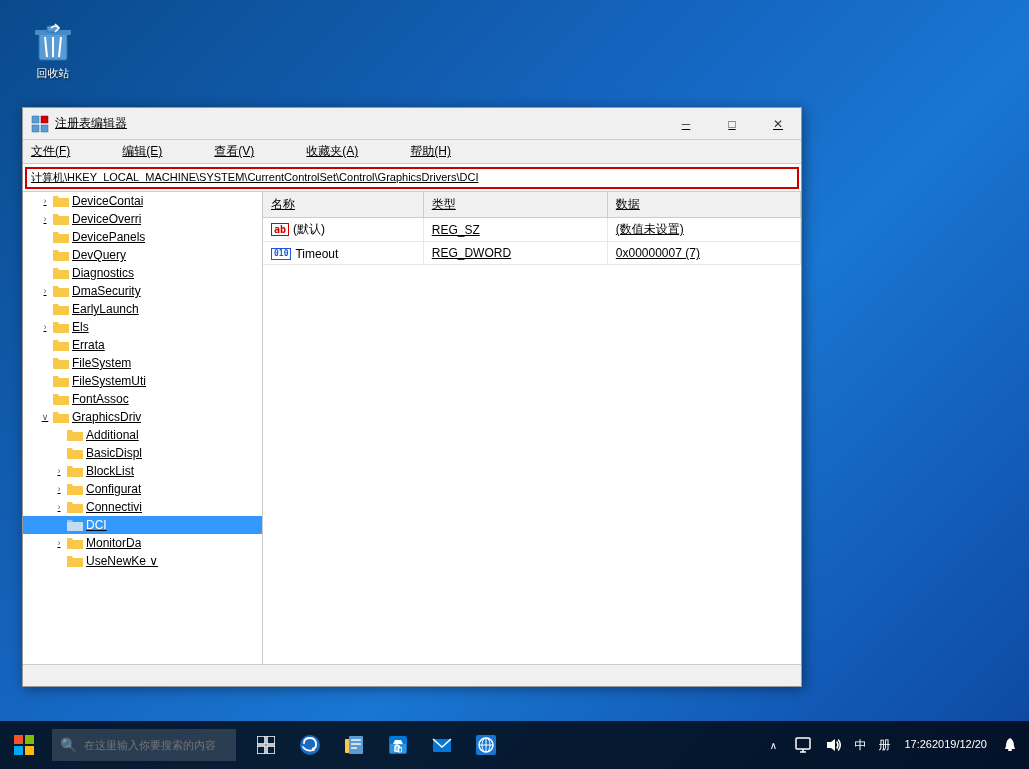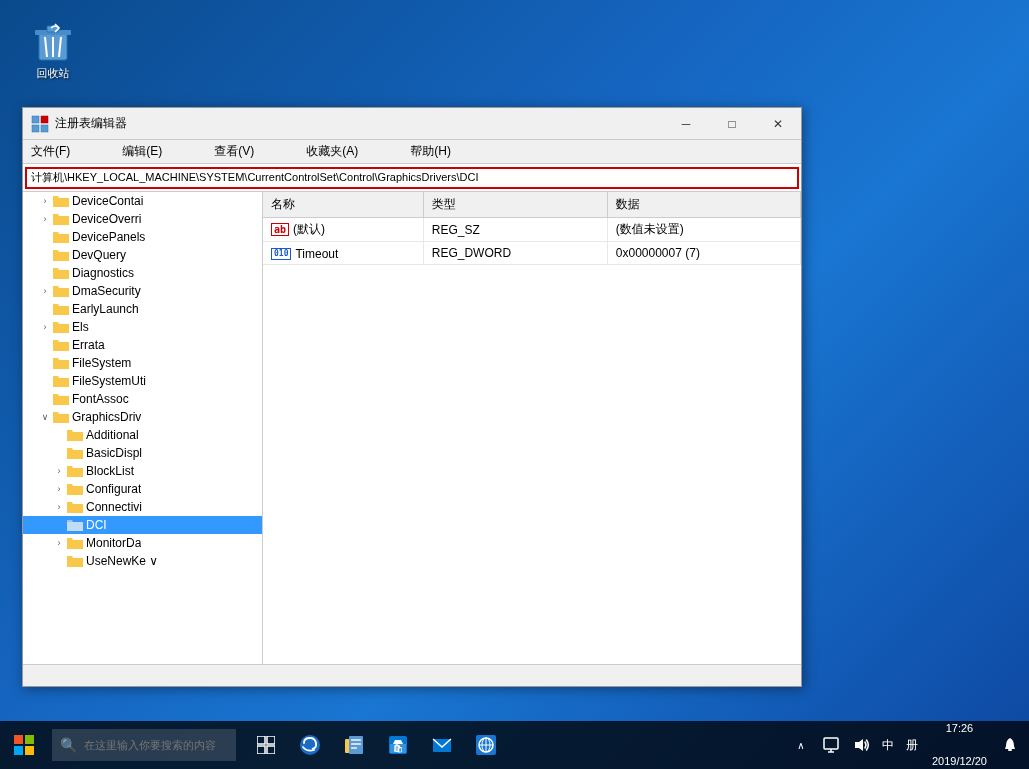--- a/index.html
+++ b/index.html
@@ -49,20 +49,21 @@
       position: absolute;
       top: 107px;
       left: 22px;
       width: 780px;
       height: 580px;
       background: #f0f0f0;
       border: 1px solid #999;
       box-shadow: 2px 2px 12px rgba(0,0,0,0.4);
       display: flex;
       flex-direction: column;
+      text-decoration: underline;
     }
 
     
     .title-bar {
       height: 32px;
       background: #f0f0f0;
       display: flex;
       align-items: center;
       padding: 0 0 0 8px;
       border-bottom: 1px solid #ccc;
@@ -304,23 +305,23 @@
       height: 48px;
       display: flex;
       align-items: center;
       justify-content: center;
       color: white;
       font-size: 14px;
       cursor: pointer;
     }
     .tray-clock {
       display: flex;
-      flex-direction: column;
-      align-items: center;
-      justify-content: space-between;
+      flex-direction: row;
+      align-items: center;
+      justify-content: center;
       height: 48px;
       padding: 0 8px;
       color: white;
       font-size: 11px;
       cursor: pointer;
       line-height: 1.4;
     }
     .tray-lang {
       height: 48px;
       display: flex;

